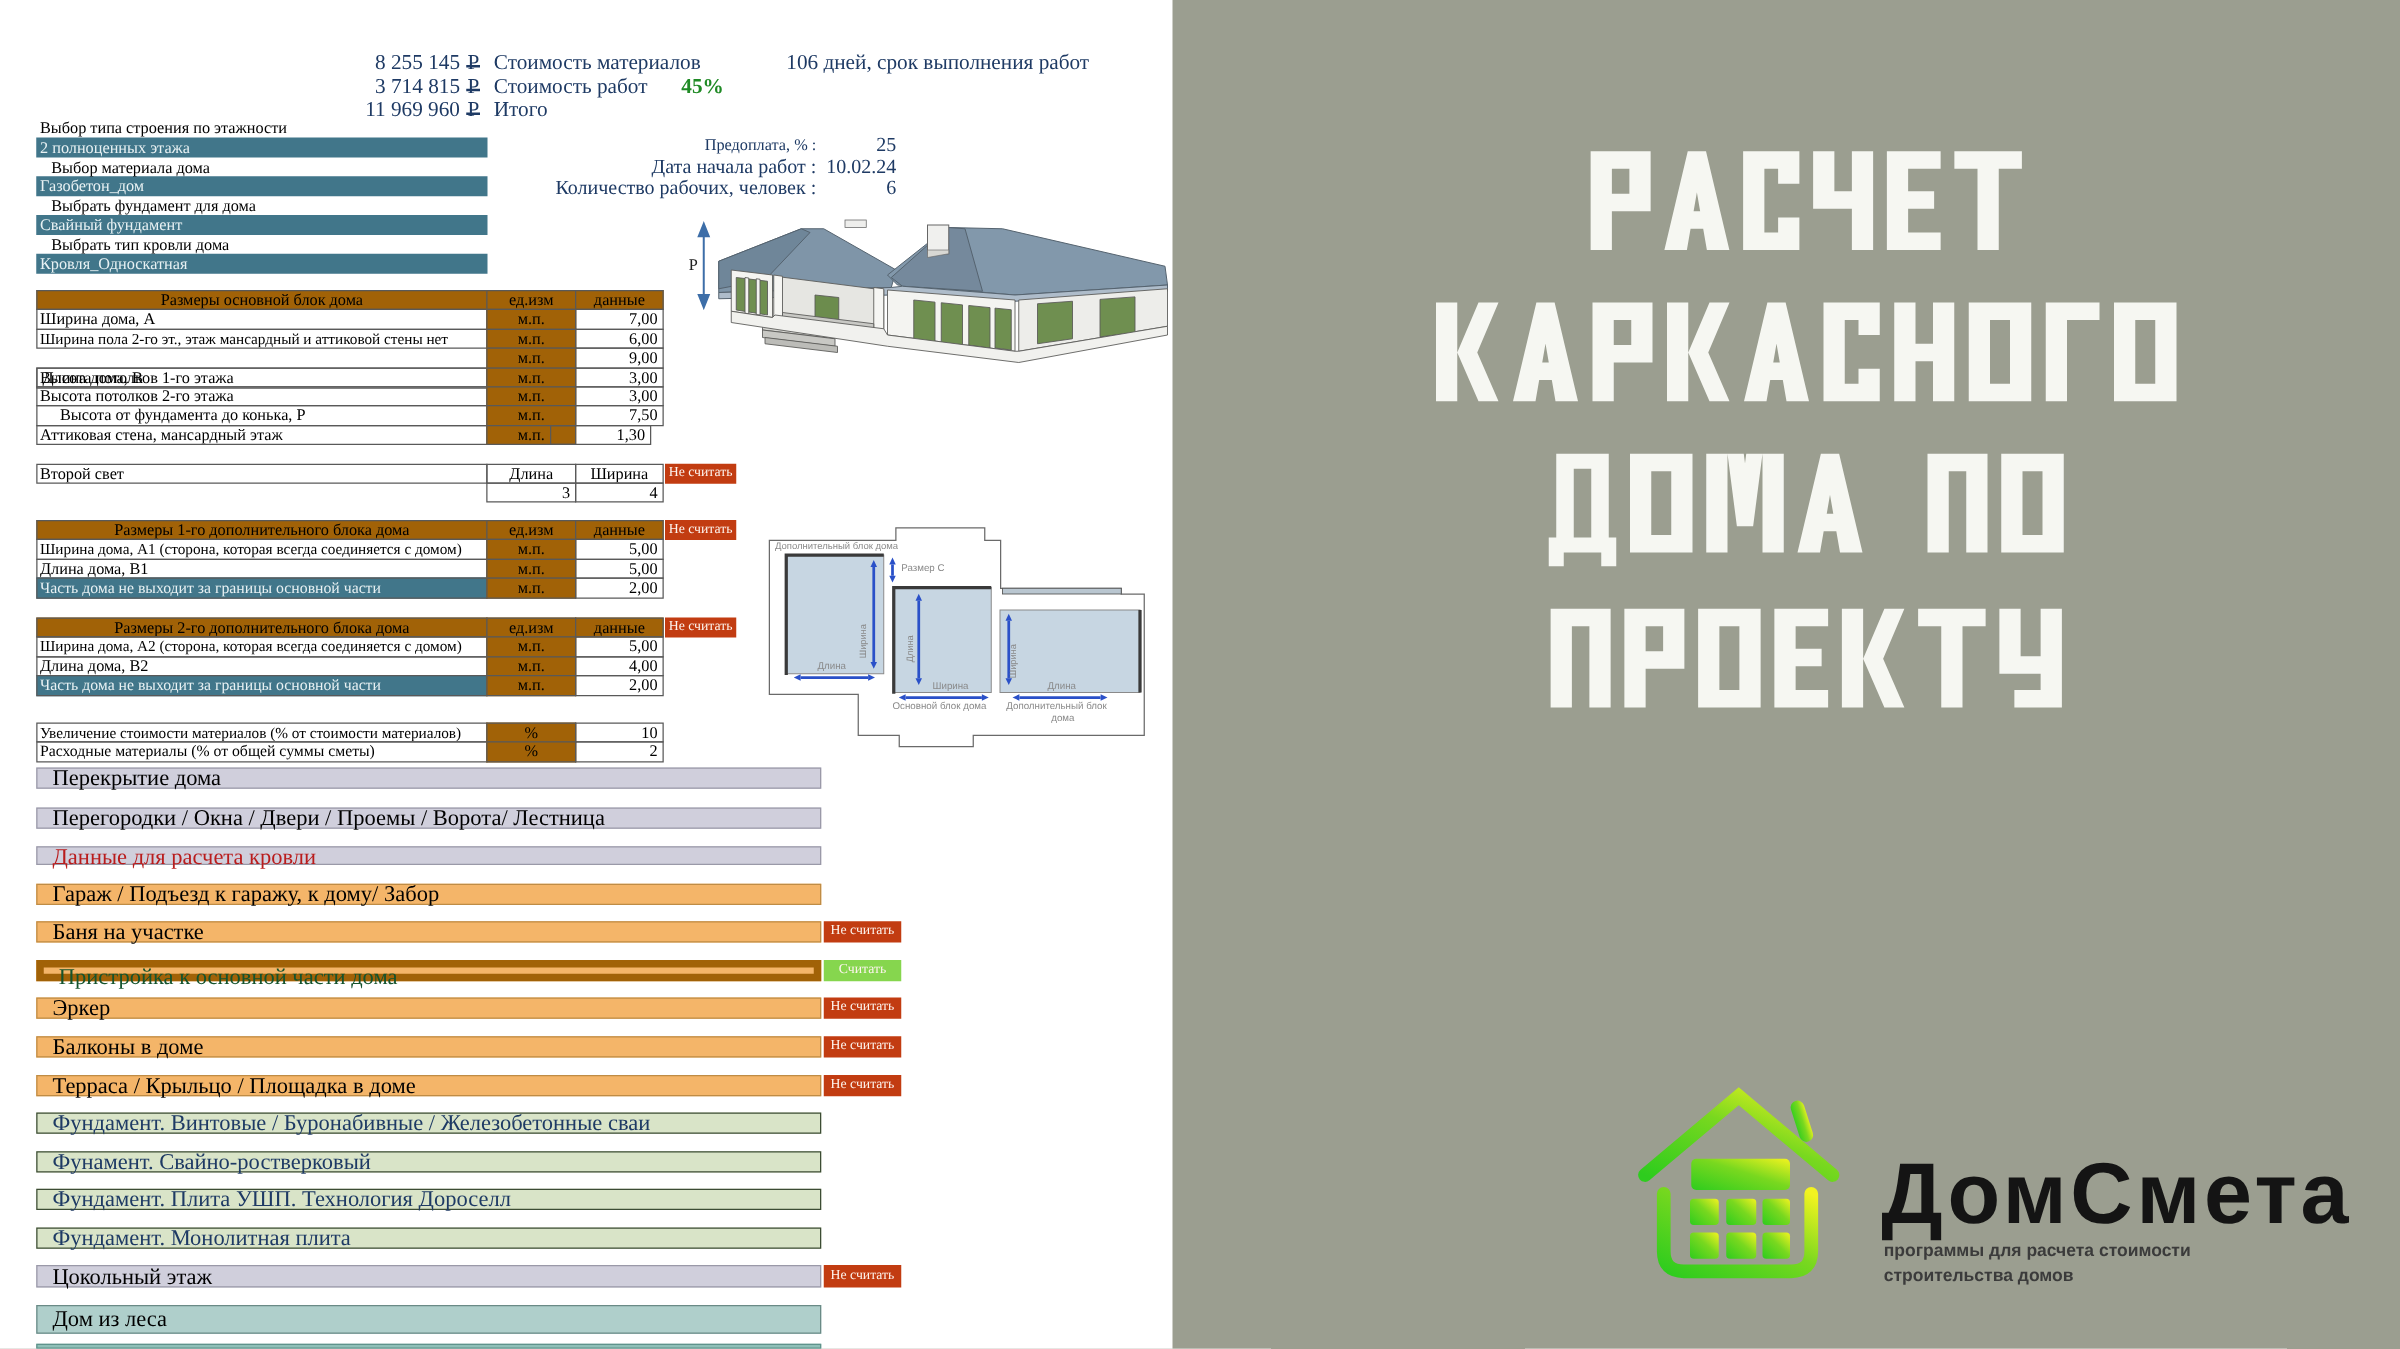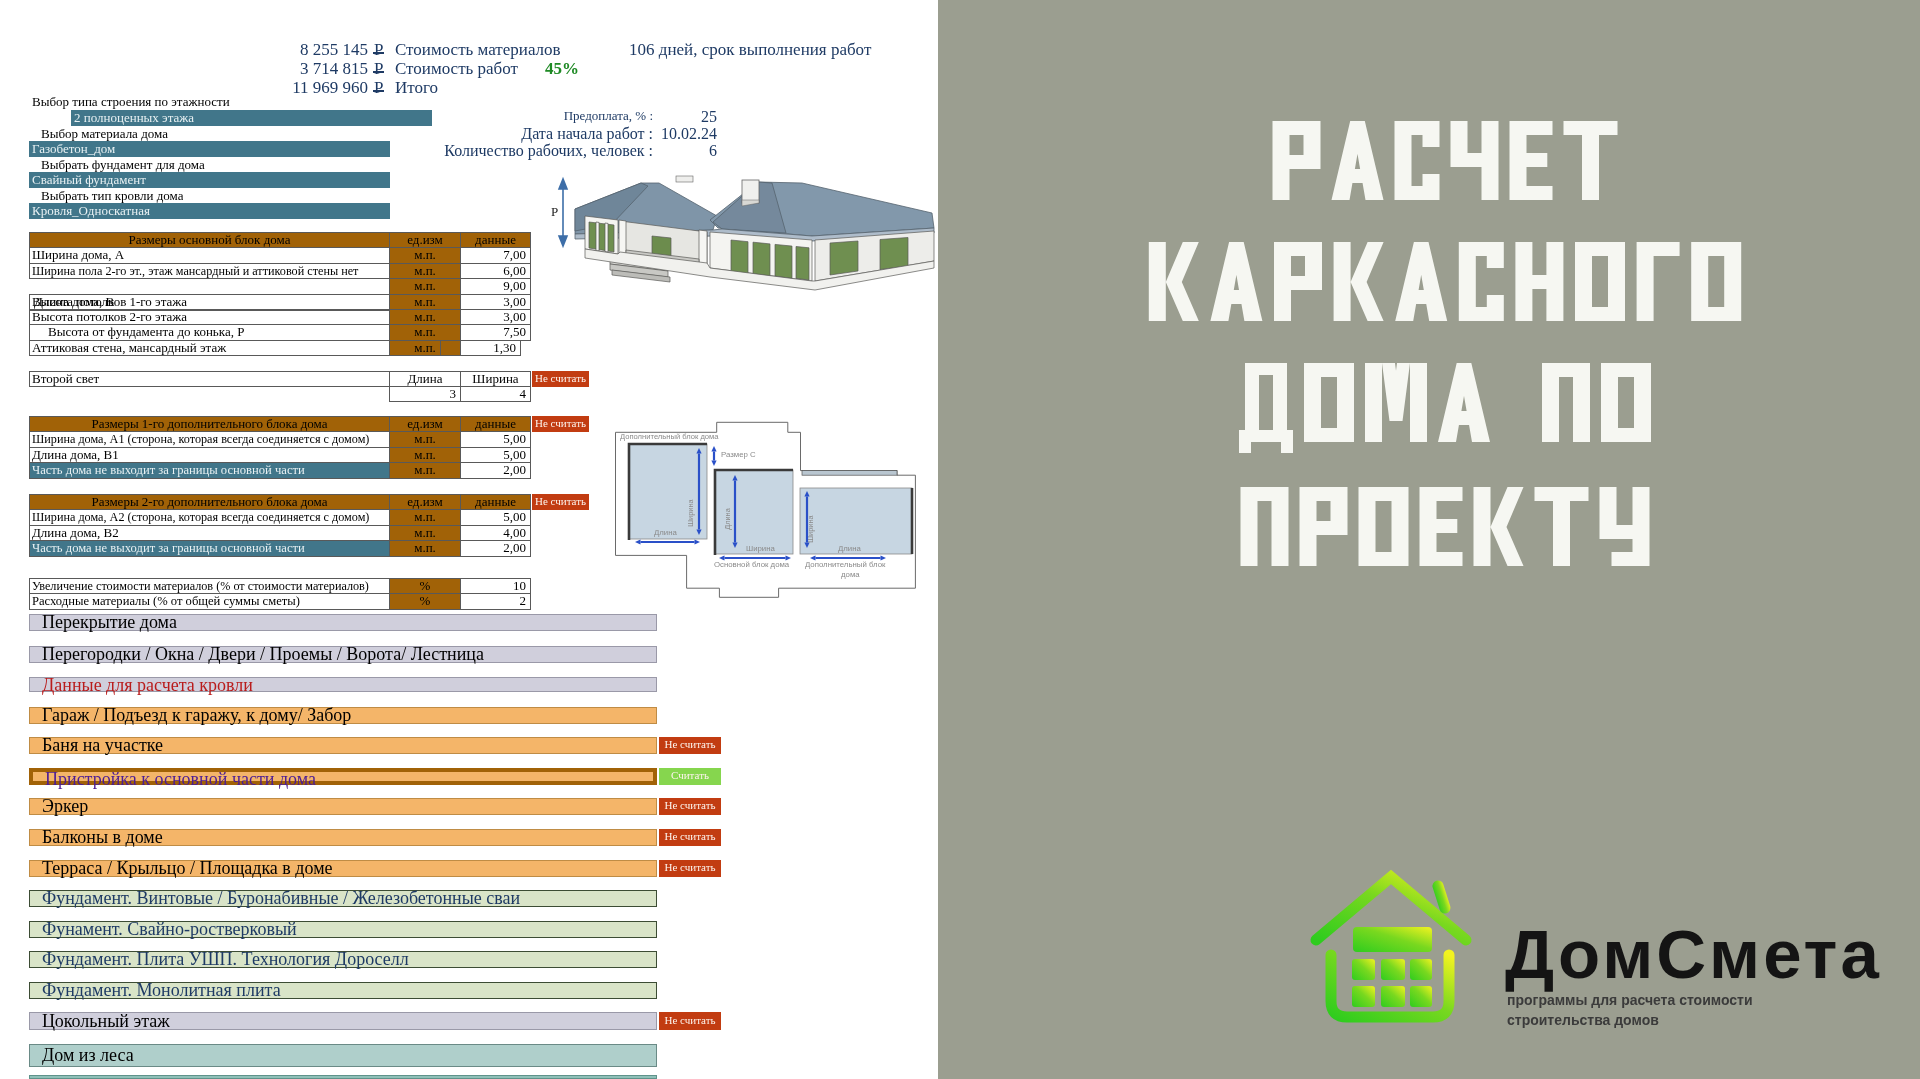--- a/index.html
+++ b/index.html
@@ -34,21 +34,21 @@
 
 <div class="a nav" style="left:400px;top:108px;width:253px;height:16px;font-size:13px;text-align:right;">Предоплата, % :</div>
 <div class="a nav" style="left:660px;top:108px;width:57px;height:16px;font-size:16px;text-align:right;">25</div>
 <div class="a nav" style="left:400px;top:125px;width:253px;height:16px;font-size:16px;text-align:right;">Дата начала работ :</div>
 <div class="a nav" style="left:660px;top:125px;width:57px;height:16px;font-size:16px;text-align:right;">10.02.24</div>
 <div class="a nav" style="left:380px;top:142px;width:273px;height:16px;font-size:16px;text-align:right;">Количество рабочих, человек :</div>
 <div class="a nav" style="left:660px;top:142px;width:57px;height:16px;font-size:16px;text-align:right;">6</div>
 
 <div class="a c" style="left:32px;top:94px;">Выбор типа строения по этажности</div>
 
-<div class="a teal" style="left:29px;top:110px;width:361px;height:15.5px;font-size:13px;line-height:15px;padding-left:3px;margin-left:42px;">2 полноценных этажа</div>
+<div class="a teal" style="left:29px;top:110px;width:361px;height:15.5px;font-size:13px;line-height:15px;padding-left:3px;">2 полноценных этажа</div>
 
 <div class="a teal" style="left:29px;top:141px;width:361px;height:15.5px;font-size:13px;line-height:15px;padding-left:3px;">Газобетон_дом</div>
 
 <div class="a teal" style="left:29px;top:172px;width:361px;height:15.5px;font-size:13px;line-height:15px;padding-left:3px;">Свайный фундамент</div>
 
 <div class="a teal" style="left:29px;top:203px;width:361px;height:15.5px;font-size:13px;line-height:15px;padding-left:3px;">Кровля_Односкатная</div>
 
 <div class="a c" style="left:41px;top:126px;">Выбор материала дома</div>
 
 <div class="a c" style="left:41px;top:157px;">Выбрать фундамент для дома</div>
@@ -129,21 +129,21 @@
 <div class="a bannertx" style="left:29px;top:646px;width:628px;height:17px;background:#d0cfdc;border:1px solid #9a99a8;color:#000;line-height:15px;">Перегородки / Окна / Двери / Проемы / Ворота/ Лестница</div>
 
 <div class="a bannertx" style="left:29px;top:677px;width:628px;height:15px;background:#d0cfdc;border:1px solid #9a99a8;color:#b91c1c;line-height:15px;">Данные для расчета кровли</div>
 
 <div class="a bannertx" style="left:29px;top:707px;width:628px;height:17px;background:#f4b569;border:1px solid #bf8c45;color:#000;line-height:15px;">Гараж / Подъезд к гаражу, к дому/ Забор</div>
 
 <div class="a bannertx" style="left:29px;top:737px;width:628px;height:17px;background:#f4b569;border:1px solid #bf8c45;color:#000;line-height:15px;">Баня на участке</div>
 
 <div class="a btn" style="left:659px;top:737px;width:62px;height:17px;line-height:15px;background:#c23c11;">Не считать</div>
 
-<div class="a bannertx" style="left:29px;top:768px;width:628px;height:17px;background:#f4b569;border:4px solid #a16207;color:#4c1d95;line-height:15px;">Пристройка к основной части дома</div>
+<div class="a bannertx" style="left:29px;top:768px;width:628px;height:17px;background:#f4b569;border:6px solid #a16207;color:#14532d;line-height:15px;">Пристройка к основной части дома</div>
 
 <div class="a btn" style="left:659px;top:768px;width:62px;height:17px;line-height:15px;background:#86d64e;">Считать</div>
 
 <div class="a bannertx" style="left:29px;top:798px;width:628px;height:17px;background:#f4b569;border:1px solid #bf8c45;color:#000;line-height:15px;">Эркер</div>
 
 <div class="a btn" style="left:659px;top:798px;width:62px;height:17px;line-height:15px;background:#c23c11;">Не считать</div>
 
 <div class="a bannertx" style="left:29px;top:829px;width:628px;height:17px;background:#f4b569;border:1px solid #bf8c45;color:#000;line-height:15px;">Балконы в доме</div>
 
 <div class="a btn" style="left:659px;top:829px;width:62px;height:17px;line-height:15px;background:#c23c11;">Не считать</div>

